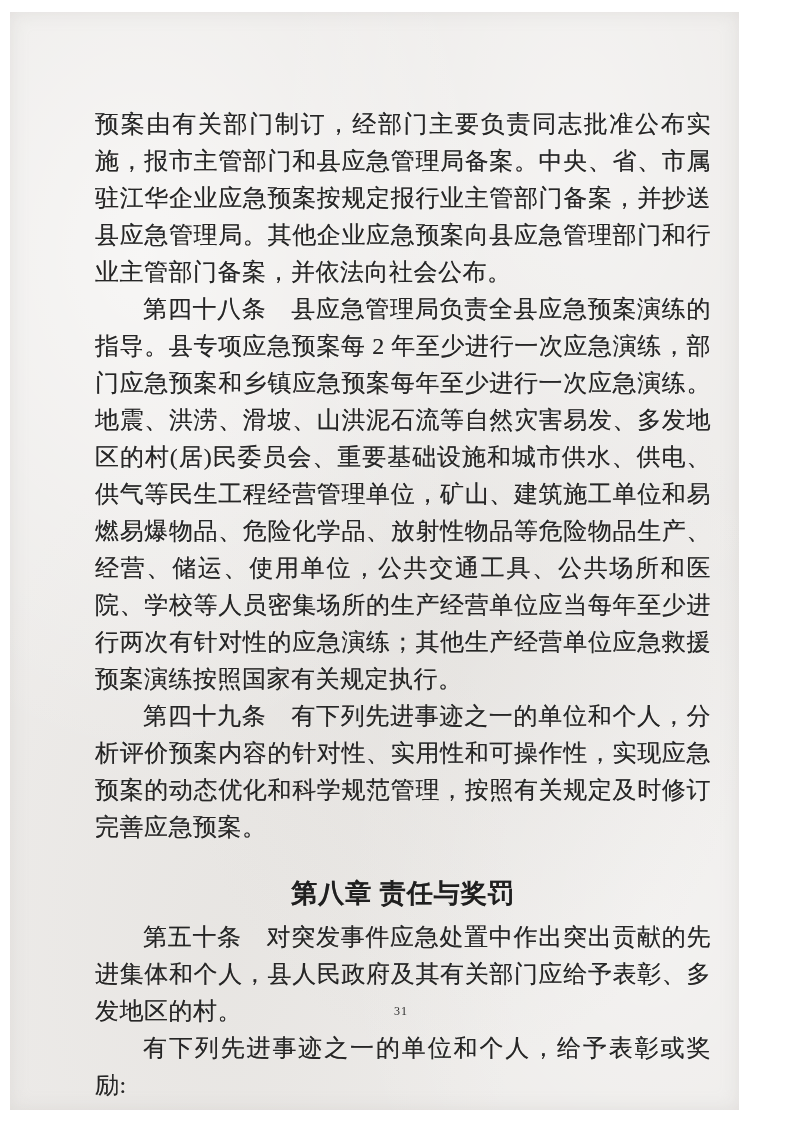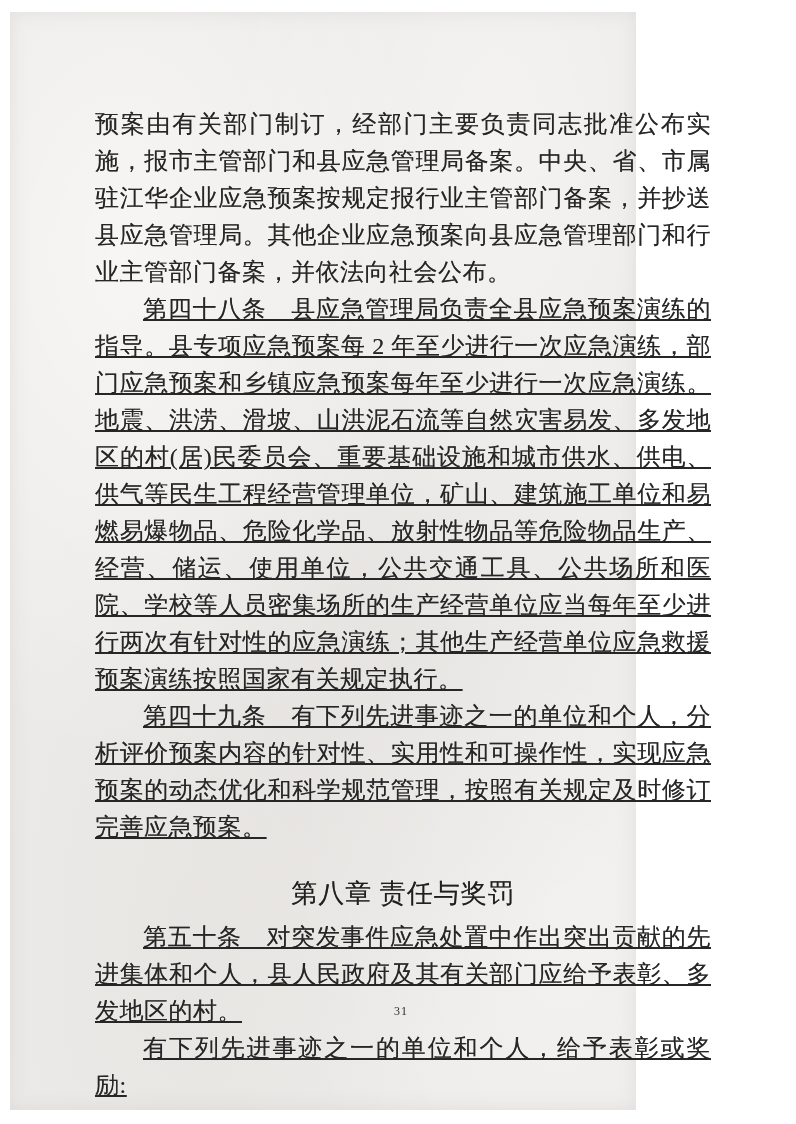--- a/index.html
+++ b/index.html
@@ -15,21 +15,21 @@
     position: relative;
     width: 796px;
     height: 1124px;
     background: #ffffff;
   }
   
   .page {
     position: absolute;
     left: 10px;
     top: 12px;
-    width: 626px;
+    width: 729px;
     height: 1098px;
     background-color: #edebe9;
     background-image:
       radial-gradient(ellipse at 18% 22%, rgba(255,255,255,0.55), rgba(255,255,255,0) 42%),
       radial-gradient(ellipse at 78% 12%, rgba(255,255,255,0.40), rgba(255,255,255,0) 38%),
       radial-gradient(ellipse at 62% 58%, rgba(214,211,206,0.30), rgba(214,211,206,0) 46%),
       radial-gradient(ellipse at 30% 85%, rgba(219,216,211,0.30), rgba(219,216,211,0) 40%),
       radial-gradient(ellipse at 88% 82%, rgba(255,255,255,0.35), rgba(255,255,255,0) 35%);
     box-shadow: inset 0 0 18px rgba(180,176,170,0.25);
   }
@@ -44,27 +44,26 @@
     font-size: 24px;
     line-height: 37px;
     letter-spacing: 0.5px;
     color: #262626;
     text-align: justify;
     text-justify: inter-character;
     text-shadow: 0 0 0.5px rgba(38,38,38,0.55);
   }
   .indent {
     text-indent: 2em;
-    text-decoration: underline;
   }
   .chapter {
     margin: 29px 0 7px 0;
     font-size: 26px;
     line-height: 37px;
-    font-weight: normal;
+    font-weight: bold;
     color: #1f1f1f;
     text-align: center;
     letter-spacing: 1px;
     text-shadow: 0 0 0.6px rgba(31,31,31,0.6);
   }
   .pageno {
     position: absolute;
     left: 0;
     top: 992px;
     width: 782px;

